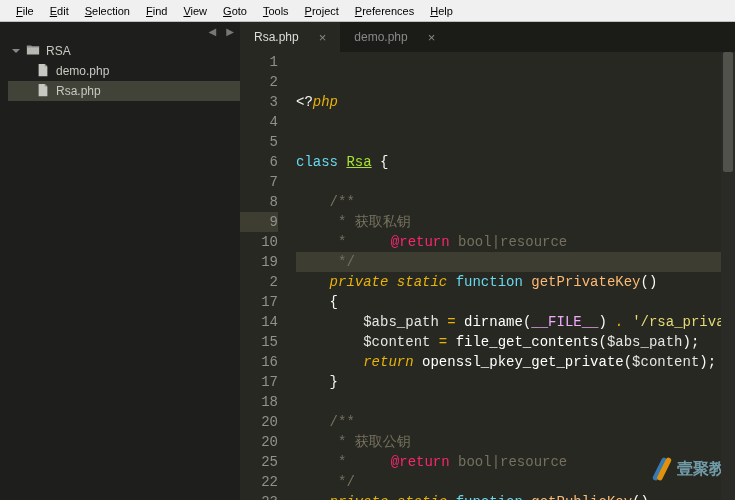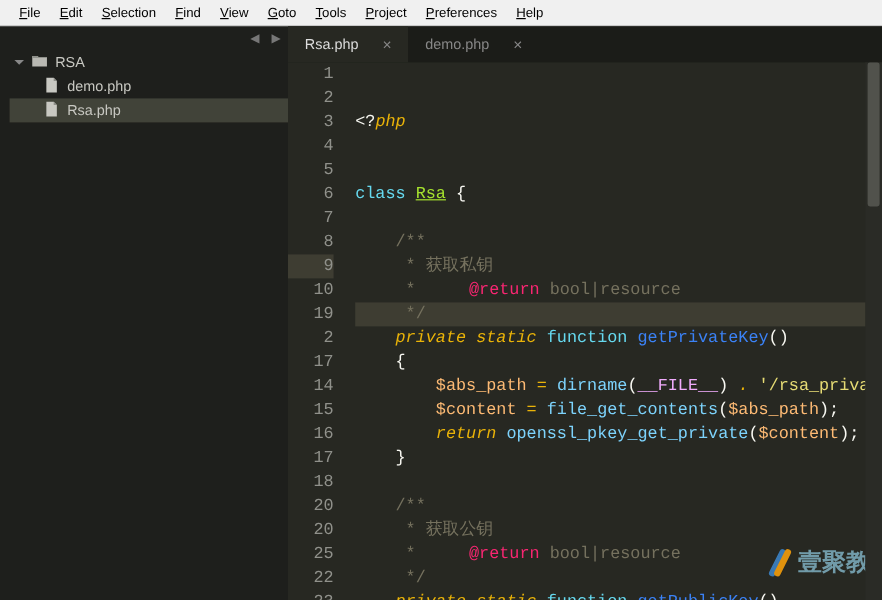--- a/index.html
+++ b/index.html
@@ -38,33 +38,33 @@
   .gutter .ln.hl { background: #3e3d32; }
   .code { flex: 1; color: #f8f8f2; white-space: pre; padding-left: 6px; position: relative; overflow: hidden; }
   .code .line { height: 20px; }
   .code .line.hl { background: #3e3d32; }
   
   
   .tk-tag { color: #f8f8f2; }
   .tk-kw { color: #eab308; font-style: italic; }
   .tk-kw2 { color: #66d9ef; }
   .tk-cls { color: #a6e22e; text-decoration: underline; }
-  .tk-fn { color: #3b82f6; }
+  .tk-fn { color: #fdba74; }
   .tk-cmt { color: #75715e; }
   .tk-at { color: #f92672; margin-left: 36px; }
   .tk-str { color: #e6db74; }
-  .tk-var { color: #fdba74; }
+  .tk-var { color: #e5e5e5; }
   .tk-const { color: #f0abfc; }
   .tk-punc { color: #f8f8f2; }
-  .tk-call { color: #7dd3fc; }
+  .tk-call { color: #ffffff; }
   
   
   .watermark { position: absolute; right: 10px; bottom: 18px; pointer-events: none; display: flex; align-items: center; gap: 2px; opacity: 0.9; }
   .wm-slash { width: 26px; height: 26px; }
-  .wm-text { font-family: "Microsoft YaHei", sans-serif; font-size: 20px; color: #7aa8b8; font-weight: bold; }
+  .wm-text { font-family: "Microsoft YaHei", sans-serif; font-size: 16px; color: #7aa8b8; font-weight: bold; }
   
   
   .vscroll { position: absolute; right: 0; top: 30px; bottom: 0; width: 14px; background: #2a2b26; }
   .vscroll-thumb { position: absolute; left: 2px; right: 2px; top: 0; height: 120px; background: #51524c; border-radius: 2px; }
 </style>
 </head>
 <body>
 
 <div class="menubar" id="menubar">
     <div class="menubar-item"><u>F</u>ile</div>

